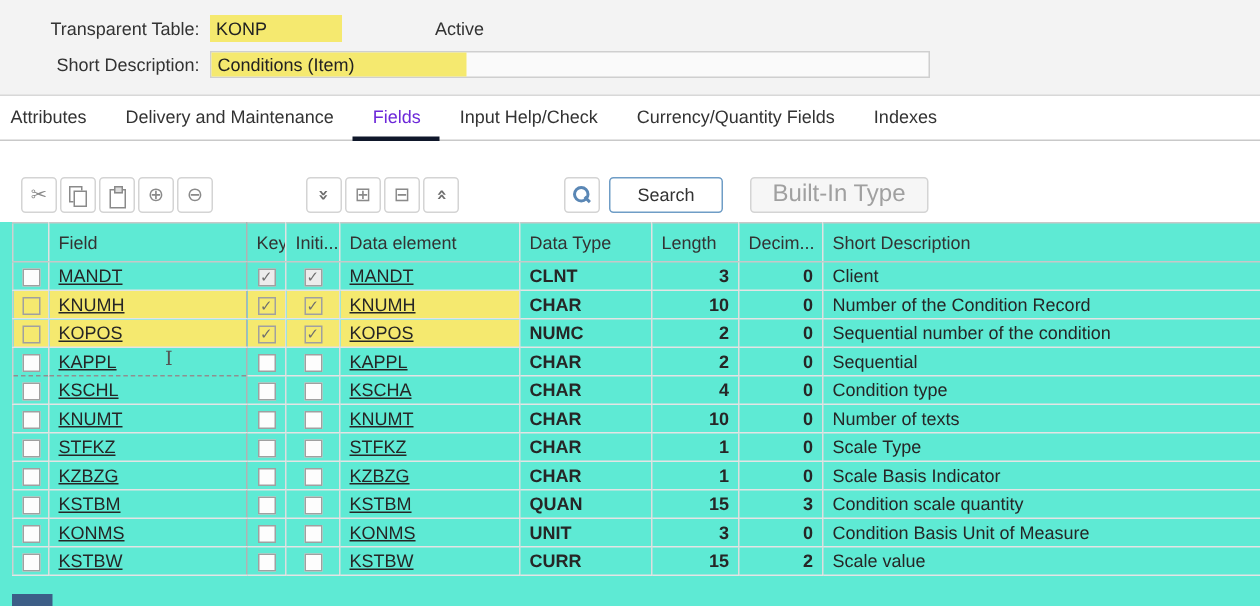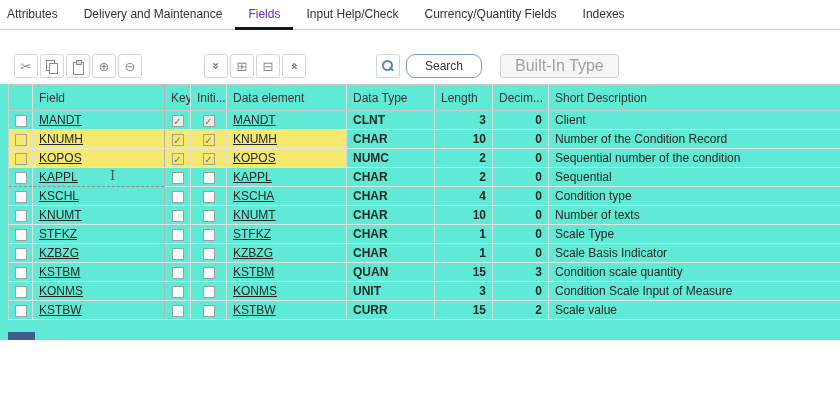--- a/index.html
+++ b/index.html
@@ -64,21 +64,21 @@
   .ic-copy::after  { content:''; position:absolute; left:3px; top:3px; width:7px; height:9px; border:1px solid #8a8a8a; background:#fff; }
   .ic-paste { position:relative; width:12px; height:13px; display:inline-block; }
   .ic-paste::before { content:''; position:absolute; left:1px; top:2px; width:9px; height:11px; border:1px solid #8a8a8a; background:#fff; }
   .ic-paste::after  { content:''; position:absolute; left:4px; top:0; width:4px; height:3px; border:1px solid #8a8a8a; background:#ddd; }
   .mag { position:relative; width:12px; height:12px; display:inline-block; }
   .mag::before { content:''; position:absolute; left:0; top:0; width:7px; height:7px; border:2px solid #5a87b5; border-radius:50%; }
   .mag::after  { content:''; position:absolute; left:7px; top:8px; width:5px; height:2px; background:#5a87b5; transform:rotate(45deg); }
 
   .btn-search {
     height:24px; margin-left:4px; padding:0 18px; border:1px solid #6f9dc6;
-    border-radius:9px; background:#fff; color:#333; font-size:12px;
+    border-radius:3px; background:#fff; color:#333; font-size:12px;
     font-family:"Liberation Sans", sans-serif;
   }
   .btn-builtin {
     height:24px; margin-left:18px; padding:0 14px; border:1px solid #d4d4d4;
     border-radius:3px; background:#f6f6f6; color:#a0a0a0; font-size:16px;
     font-family:"Liberation Sans", sans-serif;
   }
 
   
   .grid { position:relative; height:256px; background:#5eead4; }
@@ -121,20 +121,33 @@
   }
   .scroll-stub {
     position:absolute; left:8px; bottom:0; width:27px; height:8px; background:#3c5e87;
   }
 </style>
 </head>
 <body>
 
 <div class="app">
 
+  <div class="form-area">
+    <div class="form-row">
+      <div class="form-label">Transparent Table:</div>
+      <div class="input-tablename">KONP</div>
+      <div class="status">Active</div>
+    </div>
+    <div class="form-row">
+      <div class="form-label">Short Description:</div>
+      <div class="input-desc">
+        <span class="hl-text">Conditions (Item)</span>
+      </div>
+    </div>
+  </div>
 
   <div class="tabs">
       <div class="tab">Attributes</div>
       <div class="tab">Delivery and Maintenance</div>
       <div class="tab active">Fields</div>
       <div class="tab">Input Help/Check</div>
       <div class="tab">Currency/Quantity Fields</div>
       <div class="tab">Indexes</div>
     </div>
 
@@ -303,21 +316,21 @@
           </tr>
           <tr>
             <td class="c-sel"><span class="cb"></span></td>
             <td class="c-field"><a>KONMS</a></td>
             <td class="c-key"><span class="cb"></span></td>
             <td class="c-init"><span class="cb"></span></td>
             <td class="c-delem"><a>KONMS</a></td>
             <td class="c-dtype">UNIT</td>
             <td class="c-len">3</td>
             <td class="c-dec">0</td>
-            <td class="c-desc">Condition Scale Input of Measure</td>
+            <td class="c-desc">Condition Basis Unit of Measure</td>
           </tr>
           <tr>
             <td class="c-sel"><span class="cb"></span></td>
             <td class="c-field"><a>KSTBW</a></td>
             <td class="c-key"><span class="cb"></span></td>
             <td class="c-init"><span class="cb"></span></td>
             <td class="c-delem"><a>KSTBW</a></td>
             <td class="c-dtype">CURR</td>
             <td class="c-len">15</td>
             <td class="c-dec">2</td>

